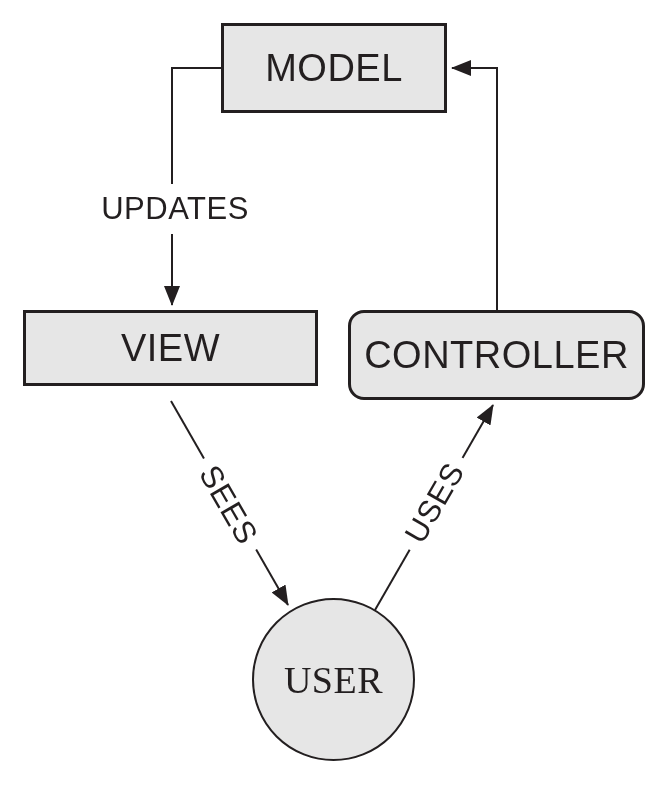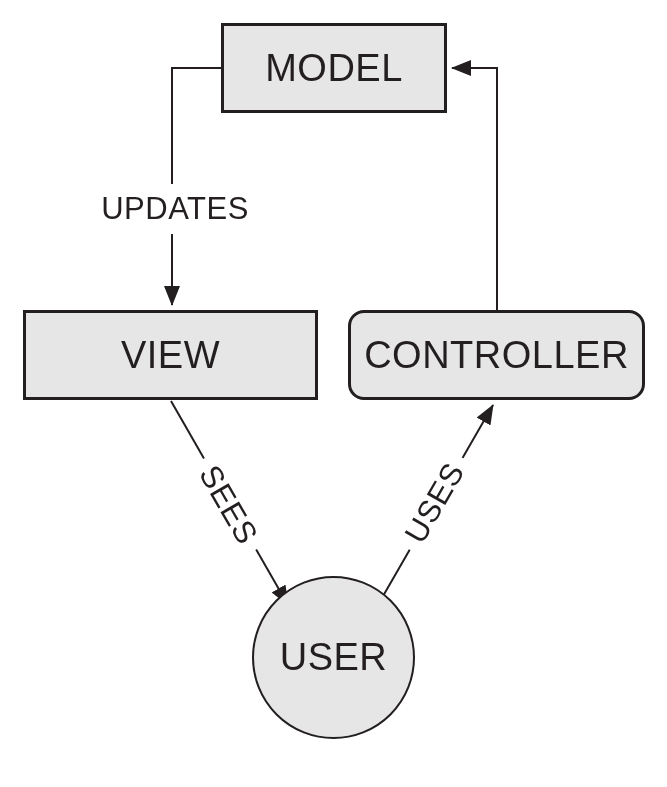--- a/index.html
+++ b/index.html
@@ -38,26 +38,27 @@
     align-items: center;
     justify-content: center;
   }
   .node .node-label {
     font-size: 38px;
     letter-spacing: 0.5px;
     color: var(--text);
     white-space: nowrap;
   }
   .node-model      { left: 221px; top: 23px;  width: 226px; height: 90px; }
-  .node-view       { left: 23px;  top: 310px; width: 295px; height: 90px; }
+  .node-view       { left: 23px;  top: 310px; width: 295px; height: 76px; }
   .node-controller { left: 348px; top: 310px; width: 297px; height: 90px; border-radius: 16px; }
   .node-user {
-    left: 252px; top: 576px; width: 163px; height: 163px;
+    left: 252px; top: 598px; width: 163px; height: 163px;
     border-radius: 50%;
     border-width: 2px;
+    font-family: Liberation Serif, serif;
   }
   .edge-label {
     position: absolute;
     background: var(--background);
     font-size: 31px;
     letter-spacing: 0.5px;
     white-space: nowrap;
     color: var(--text);
     padding: 7px 5px;
   }

